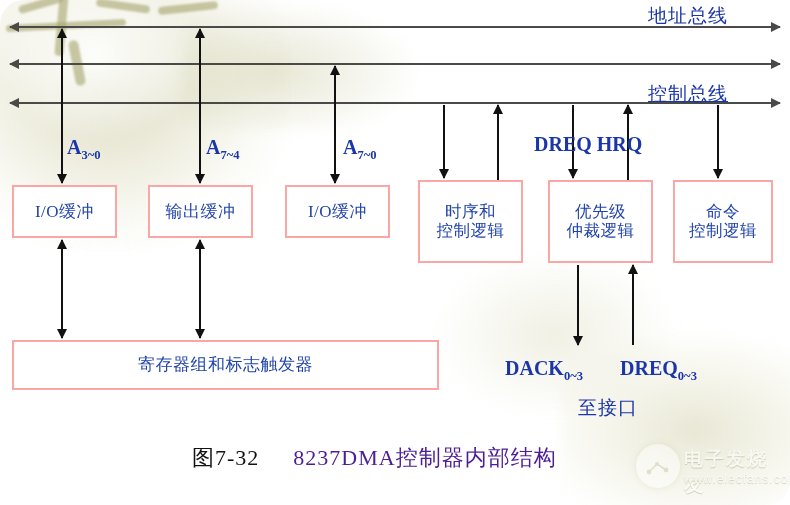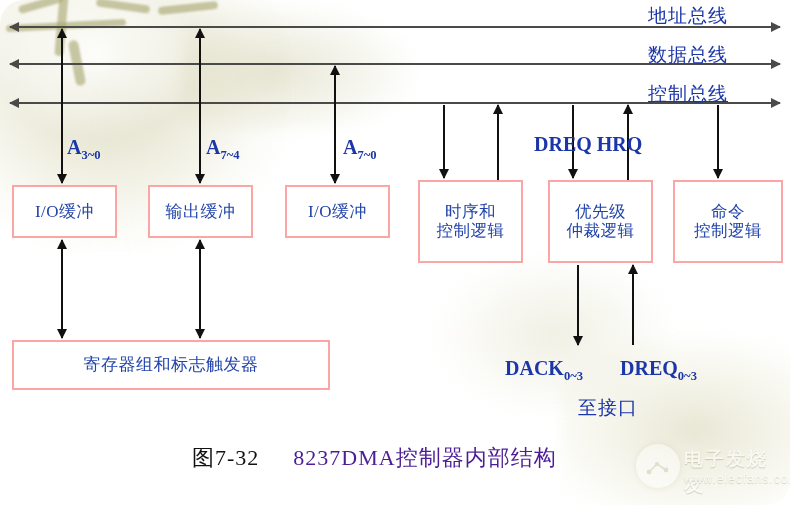--- a/index.html
+++ b/index.html
@@ -181,21 +181,20 @@
       <line x1="200" y1="240" x2="200" y2="338" marker-start="url(#ahead-blk)" marker-end="url(#ahead-blk)"></line>
     </g>
 
     <g stroke="#111111" stroke-width="2" fill="none">
       <line x1="578" y1="265" x2="578" y2="345" marker-end="url(#ahead-blk)"></line>
       <line x1="633" y1="345" x2="633" y2="265" marker-end="url(#ahead-blk)"></line>
     </g>
   </svg>
 
   <div class="lab bus-lab" style="left:648px;top:3px;">地址总线</div>
-  <div class="lab bus-lab" style="left:648px;top:42px;">数据总线</div>
   <div class="lab bus-lab" style="left:648px;top:81px;text-decoration:underline;">控制总线</div>
 
   <div class="lab a-lab" style="left:67px;top:136px;">
     <span>A</span><sub>3~0</sub>
   </div>
   <div class="lab a-lab" style="left:206px;top:136px;">
     <span>A</span><sub>7~4</sub>
   </div>
   <div class="lab a-lab" style="left:343px;top:136px;">
     <span>A</span><sub>7~0</sub>
@@ -230,28 +229,28 @@
     </span>
   </div>
 
   <div class="node two-line" style="left:548px;top:180px;width:105px;height:83px;">
     <span class="lines">
       <span>优先级</span>
       <span>仲裁逻辑</span>
     </span>
   </div>
 
-  <div class="node two-line" style="left:673px;top:180px;width:110px;height:83px;">
+  <div class="node two-line" style="left:673px;top:180px;width:100px;height:83px;">
     <span class="lines">
       <span>命令</span>
       <span>控制逻辑</span>
     </span>
   </div>
 
-  <div class="node" style="left:12px;top:340px;width:318px;height:50px;text-align:right;">
+  <div class="node" style="left:12px;top:340px;width:427px;height:50px;text-align:right;">
     <span class="lines">寄存器组和标志触发器</span>
   </div>
 
   <div class="cap" style="left:192px;top:443px;">
     <span class="cap-num">图7-32</span>
     <span style="display:inline-block;width:26px;"></span>
     <span class="cap-txt">8237DMA控制器内部结构</span>
   </div>
 
   <div id="watermark">

